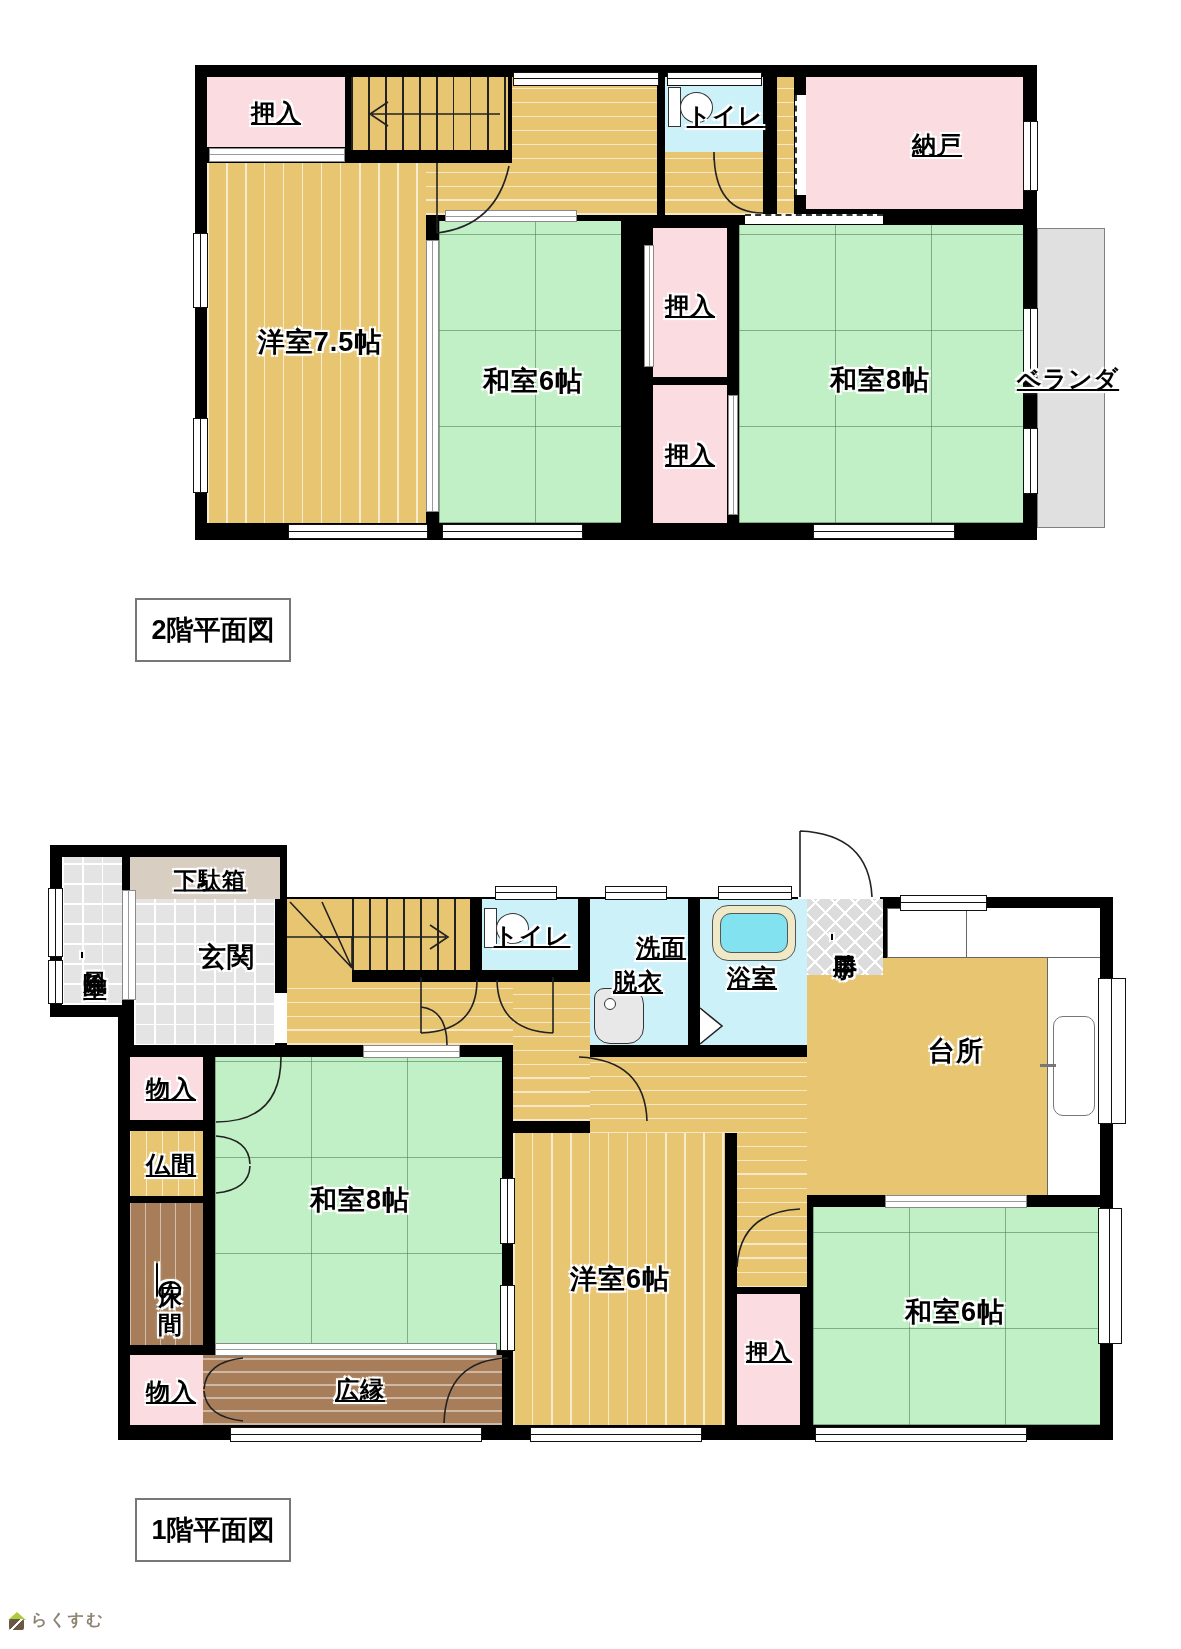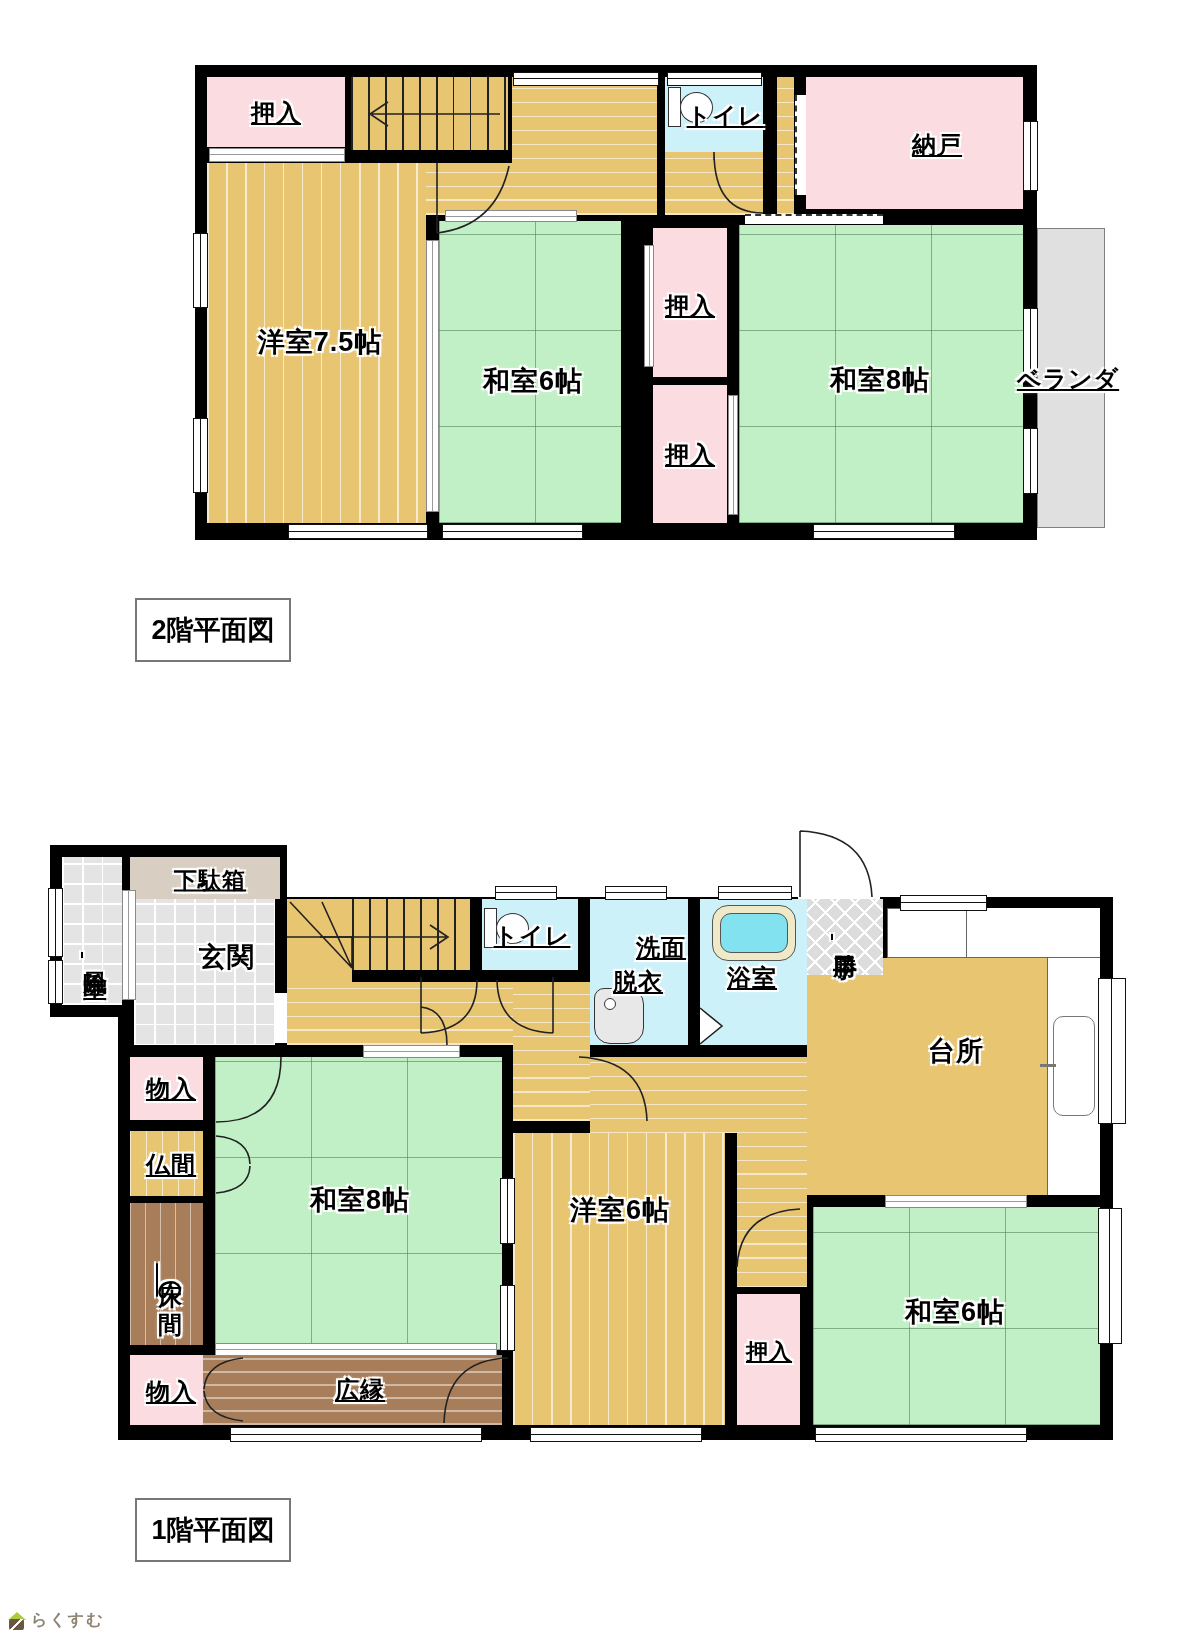--- a/index.html
+++ b/index.html
@@ -189,21 +189,21 @@
     <div class="lb lb-sm" style="left:532px;top:936px;">トイレ</div>
     <div class="lb lb-sm" style="left:639px;top:948px;margin-left:22px;">洗面</div>
     <div class="lb lb-sm" style="left:638px;top:982px;">脱衣</div>
     <div class="lb lb-sm" style="left:752px;top:978px;">浴室</div>
     <div class="lb lb-sm lb-v" style="left:845px;top:937px;">勝手口</div>
     <div class="lb" style="left:956px;top:1051px;">台所</div>
     <div class="lb lb-sm" style="left:171px;top:1089px;">物入</div>
     <div class="lb lb-sm" style="left:171px;top:1165px;">仏間</div>
     <div class="lb lb-sm lb-v" style="left:170px;top:1280px;">床の間</div>
     <div class="lb" style="left:360px;top:1200px;">和室8帖</div>
-    <div class="lb" style="left:620px;top:1210px;">洋室6帖</div>
+    <div class="lb" style="left:620px;top:1279px;">洋室6帖</div>
     <div class="lb lb-sm" style="left:769px;top:1352px;font-size:22px;">押入</div>
     <div class="lb" style="left:955px;top:1312px;">和室6帖</div>
     <div class="lb lb-sm" style="left:360px;top:1390px;">広縁</div>
     <div class="lb lb-sm" style="left:171px;top:1392px;">物入</div>
 
     <div class="titlebox" style="left:135px;top:1498px;">
       <span>1階平面図</span>
     </div>
   </div>
 

